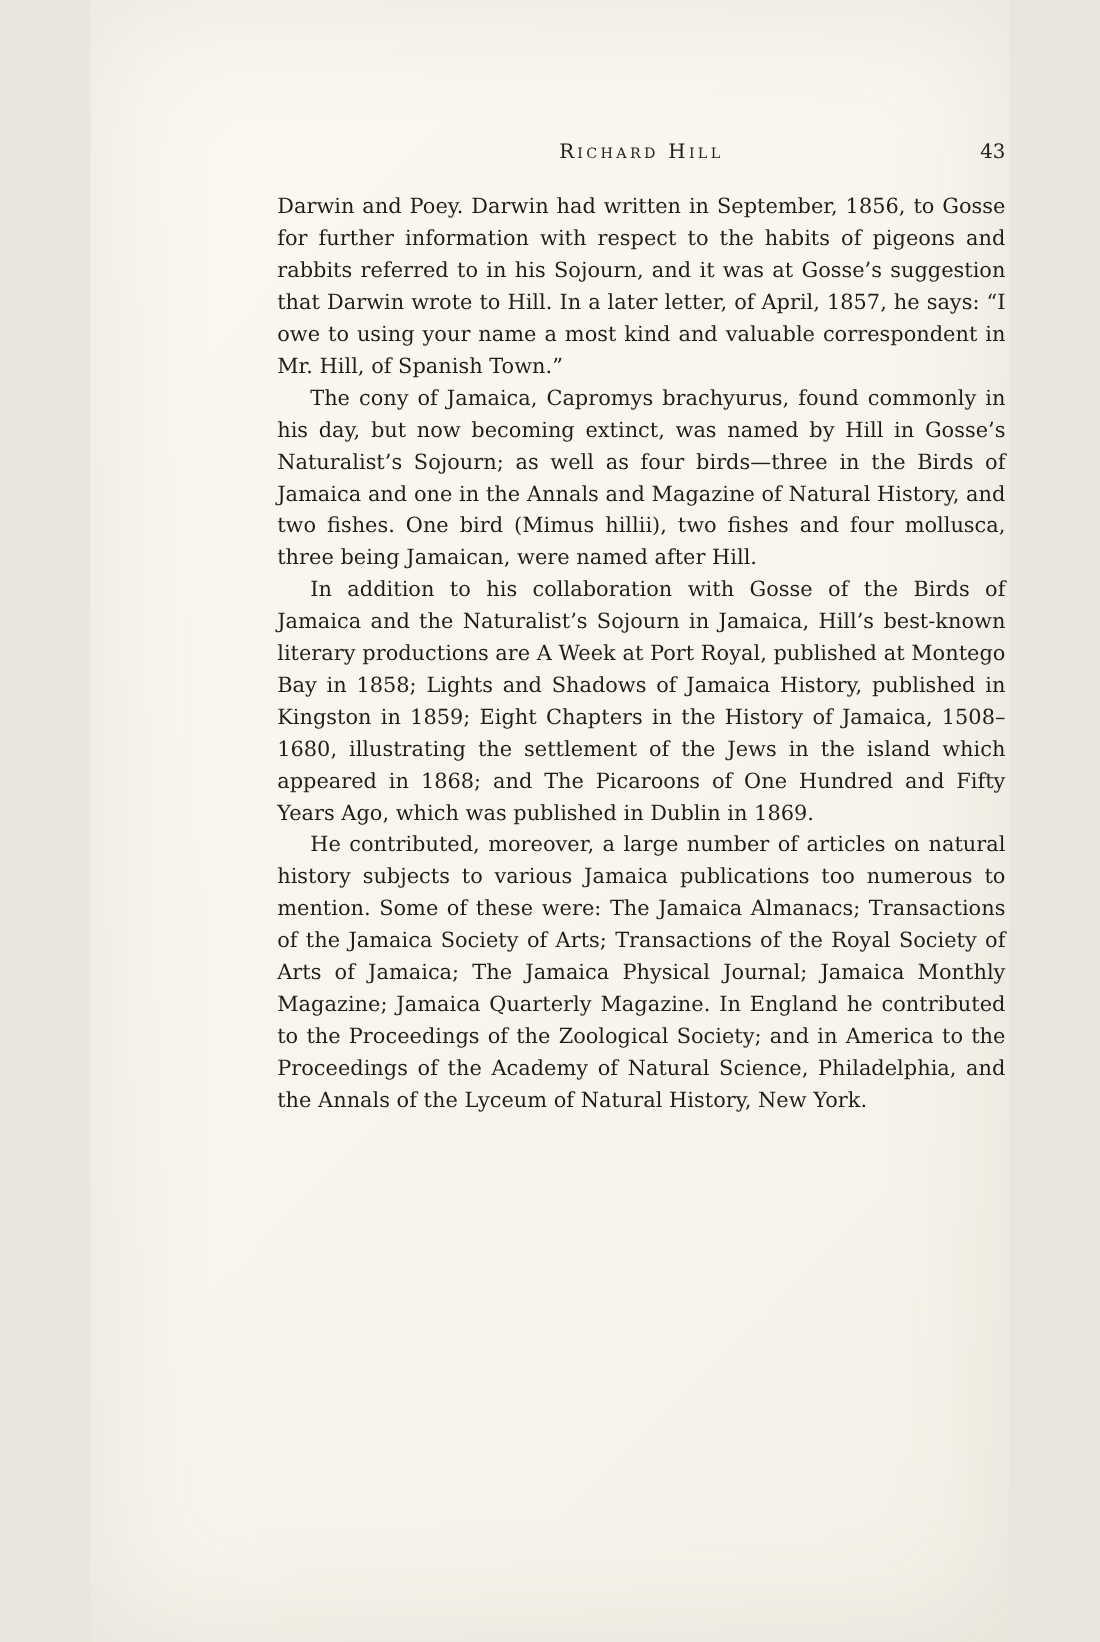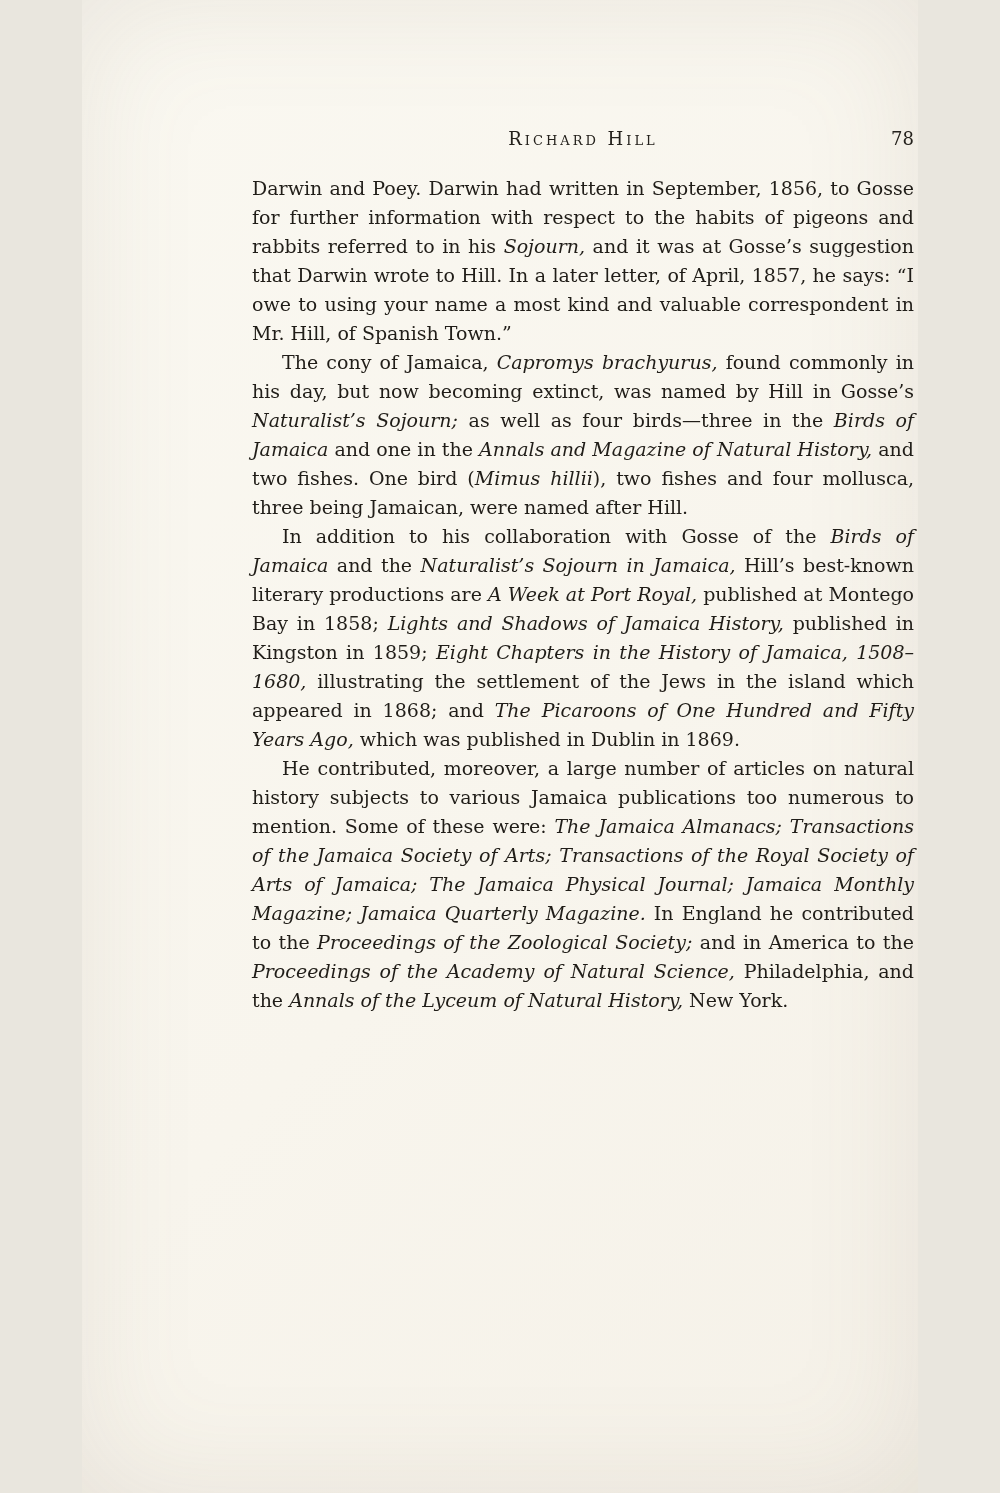--- a/index.html
+++ b/index.html
@@ -49,32 +49,31 @@
     font-size: 19px;
     line-height: 29px;
     text-align: justify;
     text-indent: 30px;
     color: #201d18;
   }
   .page-body p.para.no-indent {
     text-indent: 0;
   }
   .it {
-    font-style: italic;
   }
 </style>
 </head>
 <body>
 
 <div class="scan-page">
   <div class="text-block">
 
     <div class="page-header">
       <span class="running-title">Richard Hill</span>
-      <span class="page-number">78</span>
+      <span class="page-number">43</span>
     </div>
 
     <div class="page-body">
 
       <p class="para no-indent"><span>Darwin and Poey.  Darwin had written in September, 1856, to Gosse for further information with respect to the habits of pigeons and rabbits referred to in his </span><span class="it">Sojourn,</span><span> and it was at Gosse’s suggestion that Darwin wrote to Hill.  In a later letter, of April, 1857, he says: “I owe to using your name a most kind and valuable correspondent in Mr. Hill, of Spanish Town.”</span></p>
 
       <p class="para"><span>The cony of Jamaica, </span><span class="it">Capromys brachyurus,</span><span> found commonly in his day, but now becoming extinct, was named by Hill in Gosse’s </span><span class="it">Naturalist’s Sojourn;</span><span> as well as four birds—three in the </span><span class="it">Birds of Jamaica</span><span> and one in the </span><span class="it">Annals and Magazine of Natural History,</span><span> and two fishes.  One bird (</span><span class="it">Mimus hillii</span><span>), two fishes and four mollusca, three being Jamaican, were named after Hill.</span></p>
 
       <p class="para"><span>In addition to his collaboration with Gosse of the </span><span class="it">Birds of Jamaica</span><span> and the </span><span class="it">Naturalist’s Sojourn in Jamaica,</span><span> Hill’s best-known literary productions are </span><span class="it">A Week at Port Royal,</span><span> published at Montego Bay in 1858; </span><span class="it">Lights and Shadows of Jamaica History,</span><span> published in Kingston in 1859; </span><span class="it">Eight Chapters in the History of Jamaica, 1508–1680,</span><span> illustrating the settlement of the Jews in the island which appeared in 1868; and </span><span class="it">The Picaroons of One Hundred and Fifty Years Ago,</span><span> which was published in Dublin in 1869.</span></p>
 

